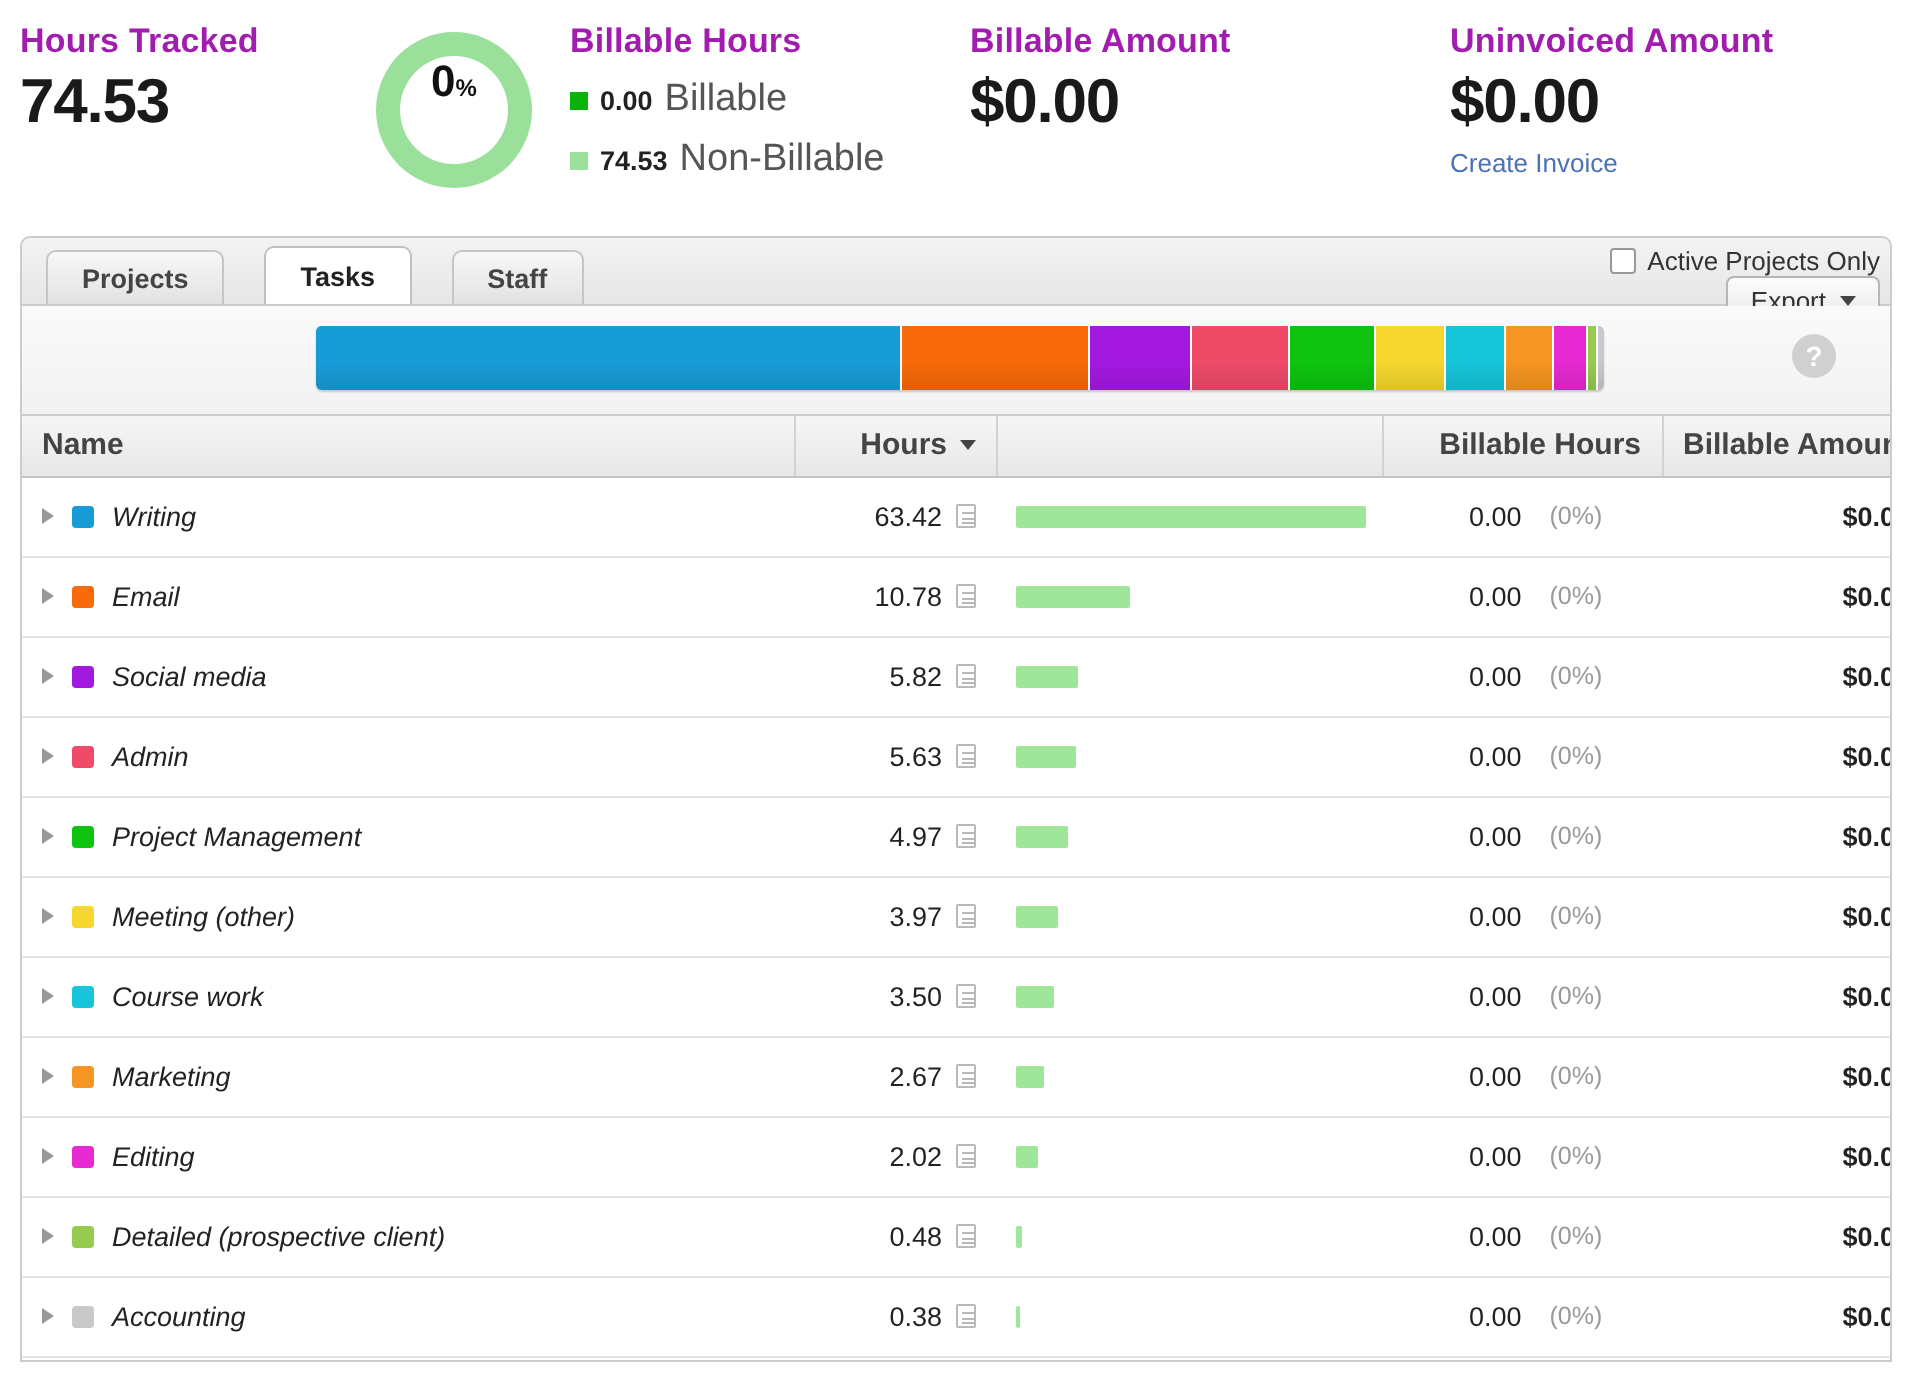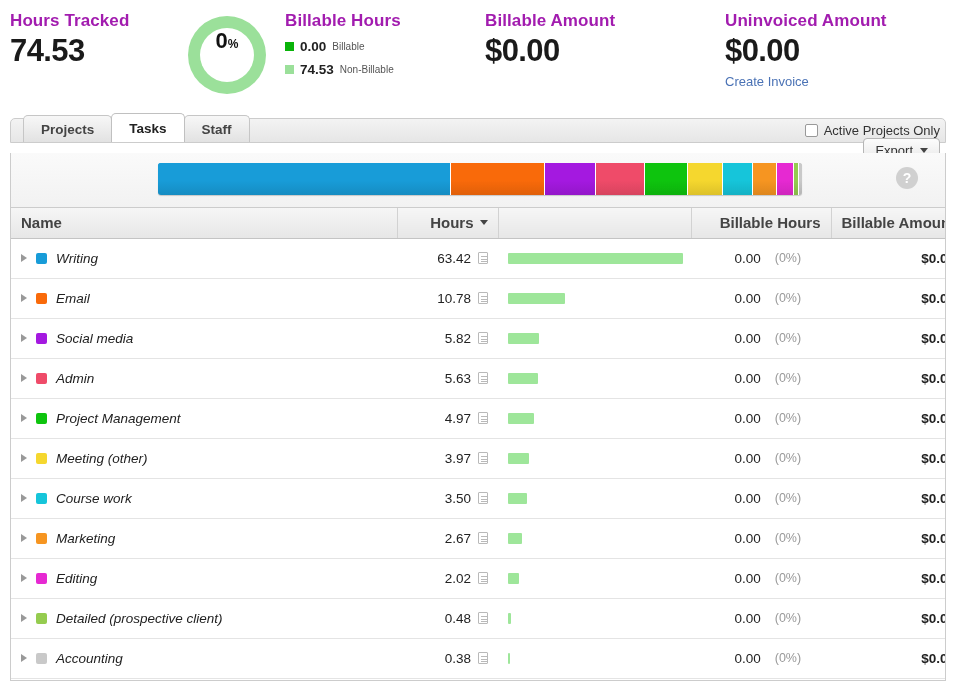--- a/index.html
+++ b/index.html
@@ -33,21 +33,21 @@
   .stat-billable-amount { left: 485px; }
   .stat-uninvoiced { left: 725px; }
 
   .legend-row {
     display: flex; align-items: center; gap: 6px;
     margin-top: 8px; font-size: 13.5px;
   }
   .legend-row:first-of-type { margin-top: 7px; }
   .legend-swatch { width: 9px; height: 9px; flex: 0 0 9px; }
   .legend-val { font-weight: bold; color: #222; font-size: 13.5px; }
-  .legend-name { color: #555; font-size: 10px; }
+  .legend-name { color: #555; font-size: 19px; }
 
   .create-invoice {
     display: block; margin-top: 7px;
     font-size: 13px; color: #4a72b5; text-decoration: none;
     cursor: pointer;
   }
 
   .donut {
     position: absolute; left: 188px; top: 16px;
     width: 78px; height: 78px; border-radius: 50%;
@@ -62,26 +62,27 @@
   .donut-pct { font-size: 12px; font-weight: bold; color: #111; }
 
   
   .tabs-wrap {
     margin: 0 10px;
     position: relative;
     height: 35px;
   }
   .tabs {
     display: flex; align-items: flex-end;
-    height: 25px;
+    height: 35px;
     padding-left: 12px;
     background: linear-gradient(#f3f3f3, #e6e6e6);
     border: 1px solid #ccc;
     border-bottom: 1px solid #ccc;
     border-radius: 5px 5px 0 0;
+    gap: 21px;
   }
   .tab {
     padding: 0 17px;
     height: 27px; line-height: 27px;
     font-size: 13.5px; font-weight: bold; color: #444;
     background: linear-gradient(#f7f7f7, #e2e2e2);
     border: 1px solid #c6c6c6;
     border-bottom: none;
     border-radius: 5px 5px 0 0;
     margin-right: -1px;

